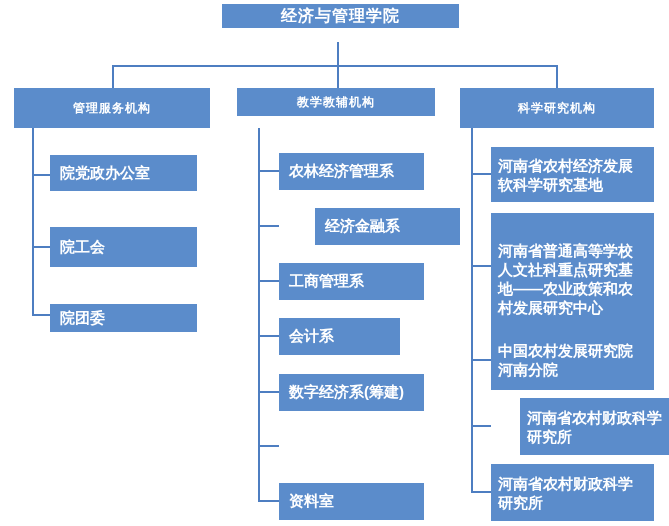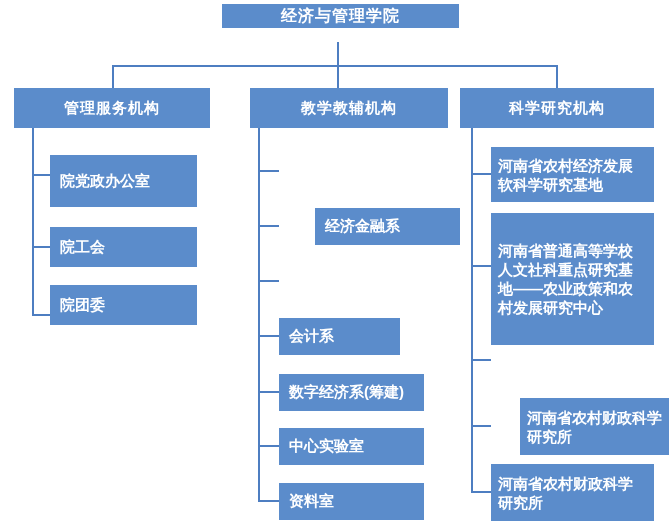--- a/index.html
+++ b/index.html
@@ -16,21 +16,21 @@
     background: #5b8ccb;
     color: #ffffff;
     font-weight: bold;
     box-sizing: border-box;
     display: flex;
     align-items: center;
   }
   .node.center { justify-content: center; text-align: center; }
   .node.left-align { justify-content: flex-start; padding-left: 10px; padding-right: 6px; }
   .node.root { font-size: 16px; letter-spacing: 1px; }
-  .node.header { font-size: 15px; letter-spacing: 1px; }
+  .node.header { font-size: 12px; letter-spacing: 1px; }
   .node.child { font-size: 15px; }
   .node.multiline {
     font-size: 15px;
     line-height: 19px;
     padding: 8px 7px;
     word-break: break-all;
     text-align: left;
   }
   .line {
     position: absolute;
@@ -43,52 +43,54 @@
 <div id="canvas">
 
   <div class="node center root" style="left:222px; top:4px; width:237px; height:24px;">经济与管理学院</div>
 
   <div class="line" style="left:337px; top:42px; width:2px; height:46px;"></div>
   <div class="line" style="left:112px; top:65px; width:446px; height:2px;"></div>
   <div class="line" style="left:112px; top:65px; width:2px; height:23px;"></div>
   <div class="line" style="left:556px; top:65px; width:2px; height:23px;"></div>
 
   <div class="node center header" style="left:14px; top:88px; width:196px; height:40px;">管理服务机构</div>
-  <div class="node center header" style="left:250px; top:88px; width:198px; height:40px;">教学教辅机构</div>
+  <div class="node center header" style="left:237px; top:88px; width:198px; height:28px;">教学教辅机构</div>
   <div class="node center header" style="left:460px; top:88px; width:194px; height:40px;">科学研究机构</div>
 
   <div class="line" style="left:32px; top:128px; width:2px; height:188px;"></div>
   <div class="line" style="left:32px; top:174px; width:18px; height:2px;"></div>
   <div class="line" style="left:32px; top:246px; width:18px; height:2px;"></div>
   <div class="line" style="left:32px; top:314px; width:18px; height:2px;"></div>
 
-  <div class="node left-align child" style="left:50px; top:155px; width:147px; height:52px;">院党政办公室</div>
+  <div class="node left-align child" style="left:50px; top:155px; width:147px; height:36px;">院党政办公室</div>
   <div class="node left-align child" style="left:50px; top:227px; width:147px; height:40px;">院工会</div>
-  <div class="node left-align child" style="left:50px; top:285px; width:147px; height:40px;">院团委</div>
+  <div class="node left-align child" style="left:50px; top:304px; width:147px; height:28px;">院团委</div>
 
   <div class="line" style="left:258px; top:128px; width:2px; height:374px;"></div>
   <div class="line" style="left:258px; top:170px; width:21px; height:2px;"></div>
   <div class="line" style="left:258px; top:225px; width:21px; height:2px;"></div>
   <div class="line" style="left:258px; top:280px; width:21px; height:2px;"></div>
   <div class="line" style="left:258px; top:335px; width:21px; height:2px;"></div>
   <div class="line" style="left:258px; top:391px; width:21px; height:2px;"></div>
   <div class="line" style="left:258px; top:445px; width:21px; height:2px;"></div>
   <div class="line" style="left:258px; top:500px; width:21px; height:2px;"></div>
 
+  <div class="node left-align child" style="left:279px; top:153px; width:145px; height:37px;">农林经济管理系</div>
   <div class="node left-align child" style="left:279px; top:208px; width:145px; height:37px;margin-left:36px;">经济金融系</div>
+  <div class="node left-align child" style="left:279px; top:263px; width:145px; height:37px;">工商管理系</div>
   <div class="node left-align child" style="left:279px; top:318px; width:121px; height:37px;">会计系</div>
   <div class="node left-align child" style="left:279px; top:374px; width:145px; height:37px;">数字经济系(筹建)</div>
-  <div class="node left-align child" style="left:279px; top:428px; width:145px; height:37px;">中心实验室</div>
   <div class="node left-align child" style="left:279px; top:483px; width:145px; height:37px;text-align:right;">资料室</div>
 
   <div class="line" style="left:471px; top:128px; width:2px; height:365px;"></div>
   <div class="line" style="left:471px; top:173px; width:20px; height:2px;"></div>
   <div class="line" style="left:471px; top:265px; width:20px; height:2px;"></div>
   <div class="line" style="left:471px; top:359px; width:20px; height:2px;"></div>
   <div class="line" style="left:471px; top:425px; width:20px; height:2px;"></div>
   <div class="line" style="left:471px; top:491px; width:20px; height:2px;"></div>
 
   <div class="node multiline" style="left:491px; top:147px; width:163px; height:55px;">河南省农村经济发展软科学研究基地</div>
   <div class="node multiline" style="left:491px; top:213px; width:163px; height:132px;">河南省普通高等学校人文社科重点研究基地——农业政策和农村发展研究中心</div>
+  <div class="node multiline" style="left:491px; top:330px; width:163px; height:60px;">中国农村发展研究院河南分院</div>
   <div class="node multiline" style="left:520px; top:398px; width:163px; height:57px;">河南省农村财政科学研究所</div>
   <div class="node multiline" style="left:491px; top:464px; width:163px; height:57px;">河南省农村财政科学研究所</div>
 
 </div>
 
 </body></html>

